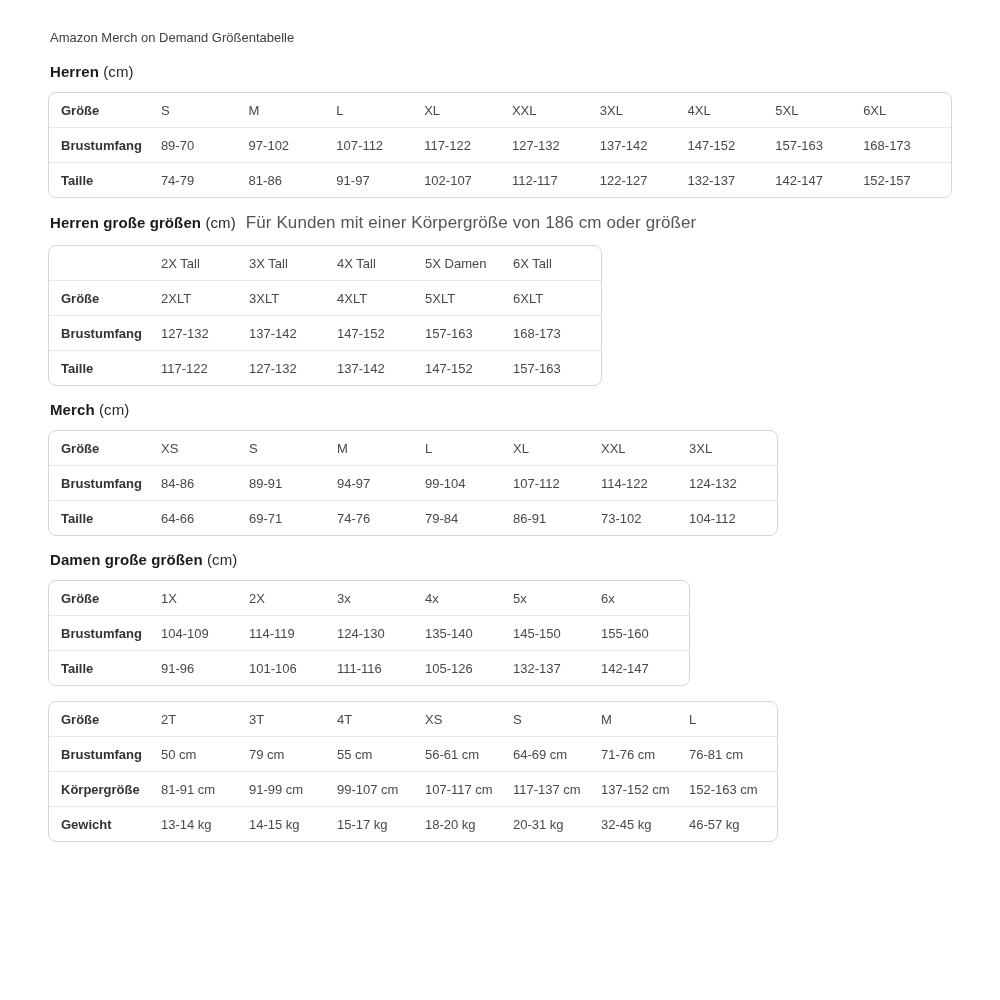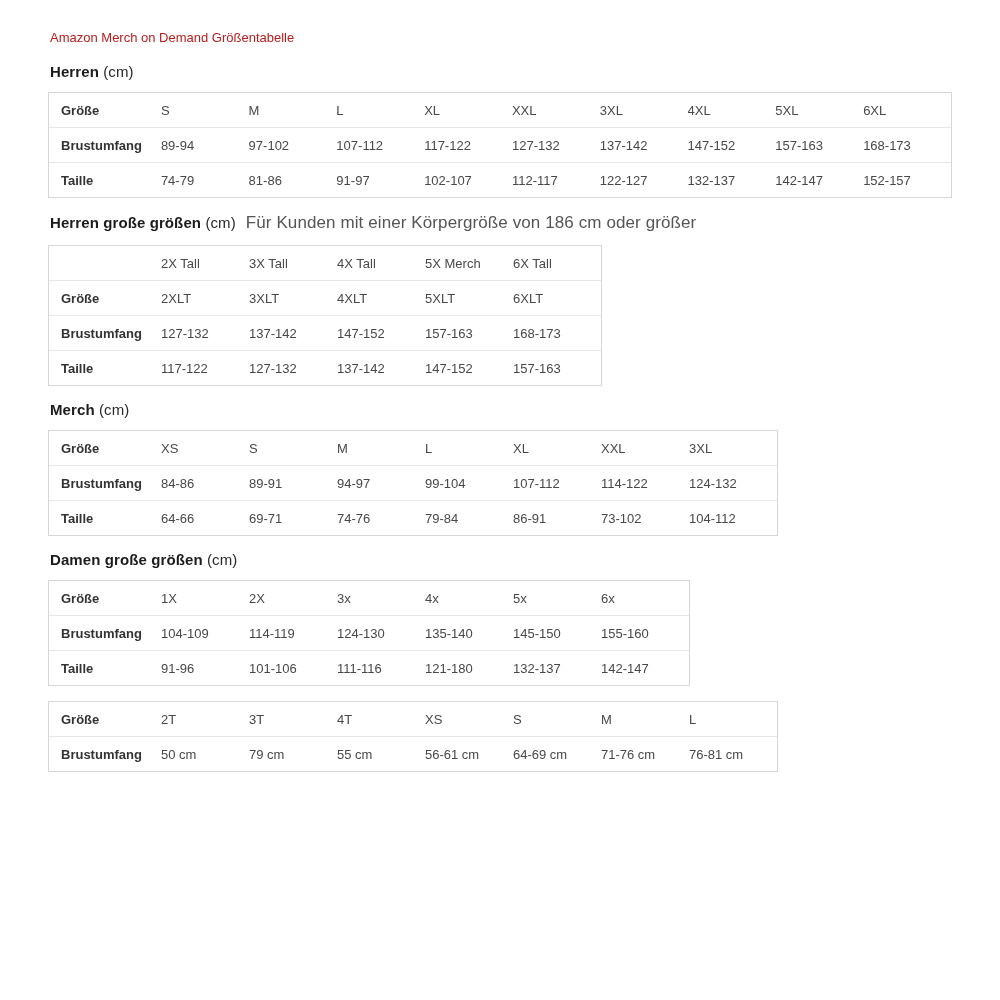--- a/index.html
+++ b/index.html
@@ -4,21 +4,21 @@
 <style>
   html, body { margin: 0; padding: 0; background: #ffffff; }
   body {
     font-family: "Liberation Sans", sans-serif;
     color: #484848;
     width: 1000px;
   }
   .page { padding: 30px 48px 20px 48px; box-sizing: border-box; }
   .page-title {
     font-size: 13px;
-    color: #b91c1c;
+    color: #404040;
     margin: 0 0 18px 2px;
     font-weight: normal;
   }
   .section { margin-top: 15px; }
   .section-heading {
     font-size: 15px;
     font-weight: bold;
     color: #1c1c1c;
     margin: 0 0 12px 2px;
     letter-spacing: 0.1px;
@@ -27,21 +27,21 @@
   .section-heading .note {
     font-weight: normal;
     font-size: 17px;
     color: #555555;
     margin-left: 10px;
   }
   table.size-table {
     border-collapse: separate;
     border-spacing: 0;
     border: 1px solid #d6d6d6;
-    border-radius: 0;
+    border-radius: 8px;
     table-layout: fixed;
     font-size: 13px;
     background: #ffffff;
   }
   table.size-table th, table.size-table td {
     height: 34px;
     padding: 0;
     margin: 0;
     text-align: left;
     vertical-align: middle;
@@ -90,21 +90,21 @@
             <td>L</td>
             <td>XL</td>
             <td>XXL</td>
             <td>3XL</td>
             <td>4XL</td>
             <td>5XL</td>
             <td>6XL</td>
           </tr>
           <tr>
             <th class="row-label" scope="row">Brustumfang</th>
-            <td>89-94</td>
+            <td>89-70</td>
             <td>97-102</td>
             <td>107-112</td>
             <td>117-122</td>
             <td>127-132</td>
             <td>137-142</td>
             <td>147-152</td>
             <td>157-163</td>
             <td>168-173</td>
           </tr>
           <tr>
@@ -133,21 +133,21 @@
           <col style="width: 88px;">
           <col style="width: 88px;">
           <col style="width: 88px;">
         </colgroup>
         <tbody>
           <tr>
             <th class="row-label" scope="row"></th>
             <td>2X Tall</td>
             <td>3X Tall</td>
             <td>4X Tall</td>
-            <td>5X Merch</td>
+            <td>5X Damen</td>
             <td>6X Tall</td>
           </tr>
           <tr>
             <th class="row-label" scope="row">Größe</th>
             <td>2XLT</td>
             <td>3XLT</td>
             <td>4XLT</td>
             <td>5XLT</td>
             <td>6XLT</td>
           </tr>
@@ -248,21 +248,21 @@
             <td>124-130</td>
             <td>135-140</td>
             <td>145-150</td>
             <td>155-160</td>
           </tr>
           <tr>
             <th class="row-label" scope="row">Taille</th>
             <td>91-96</td>
             <td>101-106</td>
             <td>111-116</td>
-            <td>121-180</td>
+            <td>105-126</td>
             <td>132-137</td>
             <td>142-147</td>
           </tr>
         </tbody>
       </table>
   </div>
 
   <div class="section">
     <table class="size-table">
         <colgroup>
@@ -289,17 +289,37 @@
           <tr>
             <th class="row-label" scope="row">Brustumfang</th>
             <td>50 cm</td>
             <td>79 cm</td>
             <td>55 cm</td>
             <td>56-61 cm</td>
             <td>64-69 cm</td>
             <td>71-76 cm</td>
             <td>76-81 cm</td>
           </tr>
+          <tr>
+            <th class="row-label" scope="row">Körpergröße</th>
+            <td>81-91 cm</td>
+            <td>91-99 cm</td>
+            <td>99-107 cm</td>
+            <td>107-117 cm</td>
+            <td>117-137 cm</td>
+            <td>137-152 cm</td>
+            <td>152-163 cm</td>
+          </tr>
+          <tr>
+            <th class="row-label" scope="row">Gewicht</th>
+            <td>13-14 kg</td>
+            <td>14-15 kg</td>
+            <td>15-17 kg</td>
+            <td>18-20 kg</td>
+            <td>20-31 kg</td>
+            <td>32-45 kg</td>
+            <td>46-57 kg</td>
+          </tr>
         </tbody>
       </table>
   </div>
 
 </div>
 
 </body></html>

